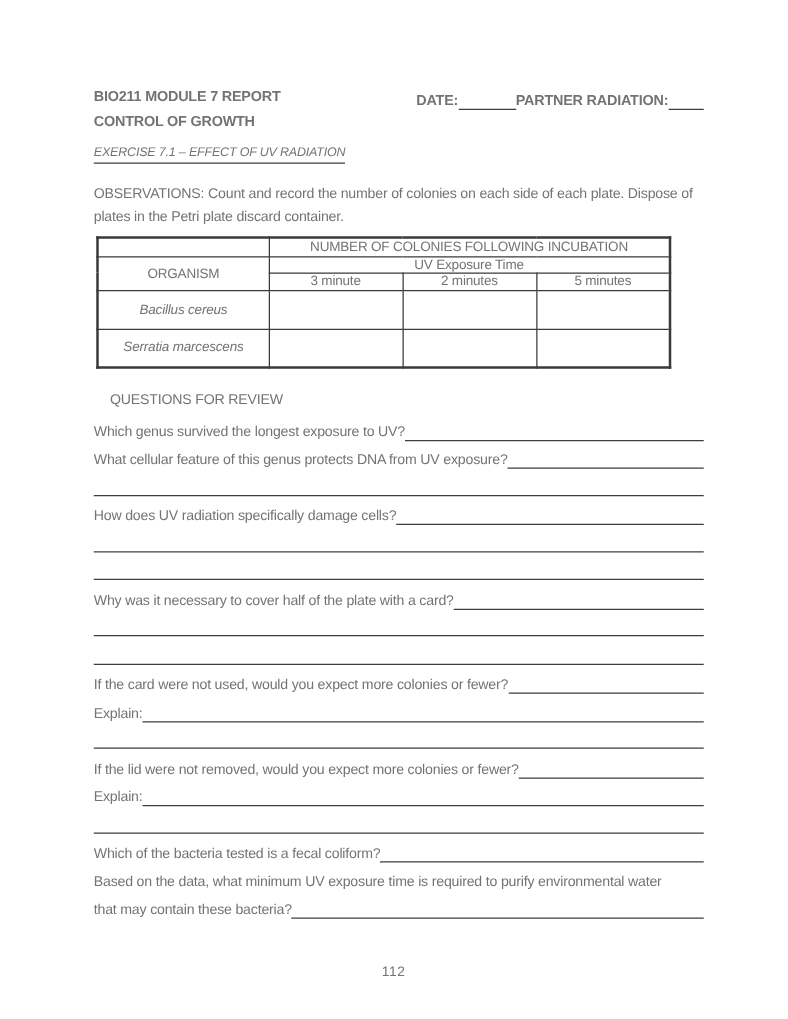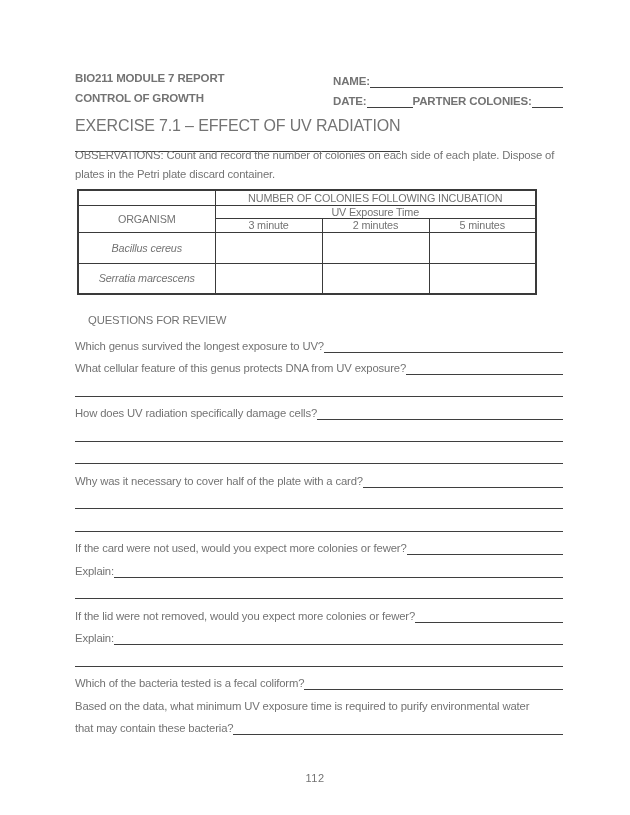--- a/index.html
+++ b/index.html
@@ -15,21 +15,21 @@
   }
   
   .hdr-left { position:absolute; left:75px; top:68px; font-weight:bold; font-size:11.5px; line-height:20px; white-space:nowrap; }
   .hdr-right { position:absolute; left:333px; top:68px; width:230px; font-weight:bold; font-size:11.5px; }
   .hdr-row { display:flex; align-items:flex-end; height:20px; }
   .hdr-row .lbl { white-space:nowrap; padding-bottom:1px; }
   .fill-blank { flex:1 1 auto; border-bottom:1.5px solid #3f3f3f; height:14px; min-width:4px; }
   .blank-fixed { flex:0 0 auto; border-bottom:1.5px solid #3f3f3f; height:14px; }
   .w46 { width:46px; }
   
-  .exercise { position:absolute; left:75px; top:117px; font-size:16px; border-bottom:1.2px solid #3f3f3f; padding-bottom:16px; white-space:nowrap; }
+  .exercise { position:absolute; left:75px; top:117px; font-size:10px; border-bottom:1.2px solid #3f3f3f; padding-bottom:2px; white-space:nowrap;font-style:italic; }
   
   .observations { position:absolute; left:75px; top:146px; width:492px; font-size:11.3px; line-height:18.5px; }
   
   table.colonies { position:absolute; left:77px; top:189px; border-collapse:collapse; table-layout:fixed; }
   table.colonies td { border:1px solid #3a3a3a; font-size:10.8px; text-align:center; vertical-align:middle; padding:0; }
   table.colonies { border:2px solid #3a3a3a; }
   td.c-org { width:137px; }
   td.c-time { width:107px; }
   tr.r-main td { height:15px;text-align:center; }
   tr.r-sub td { height:13px; }
@@ -51,27 +51,23 @@
 
 <div class="page">
 
   <div class="hdr-left">
     <div>BIO211 MODULE 7 REPORT</div>
     <div>CONTROL OF GROWTH</div>
   </div>
 
   <div class="hdr-right">
     <div class="hdr-row">
-      <span class="lbl">NAME:</span>
-      <span class="fill-blank"></span>
-    </div>
-    <div class="hdr-row">
       <span class="lbl">DATE:</span>
       <span class="blank-fixed w46"></span>
-      <span class="lbl">PARTNER COLONIES:</span>
+      <span class="lbl">PARTNER RADIATION:</span>
       <span class="fill-blank"></span>
     </div>
   </div>
 
   <div class="exercise">EXERCISE 7.1 – EFFECT OF UV RADIATION</div>
 
   <div class="observations">OBSERVATIONS: Count and record the number of colonies on each side of each plate. Dispose of plates in the Petri plate discard container.</div>
 
   <table class="colonies">
     <tbody>

